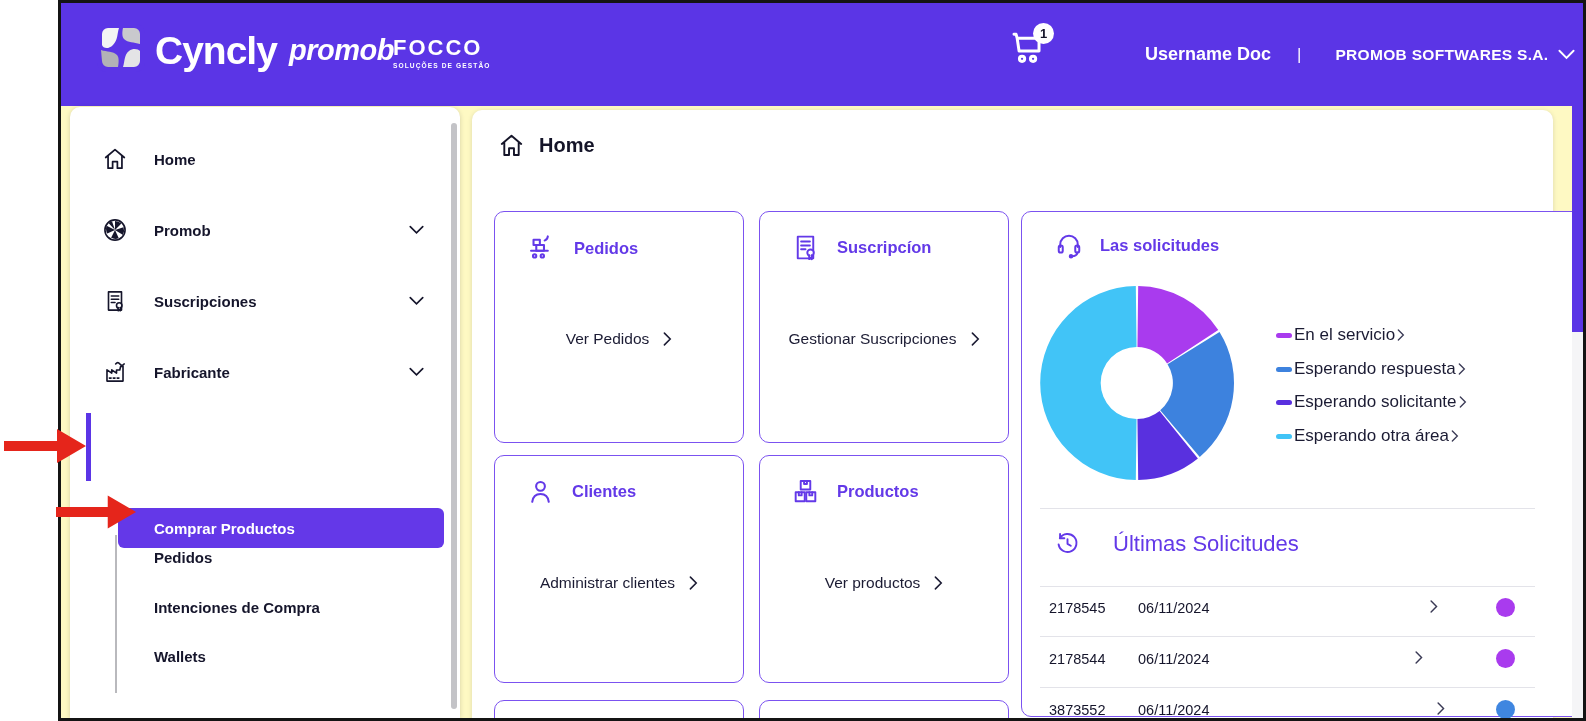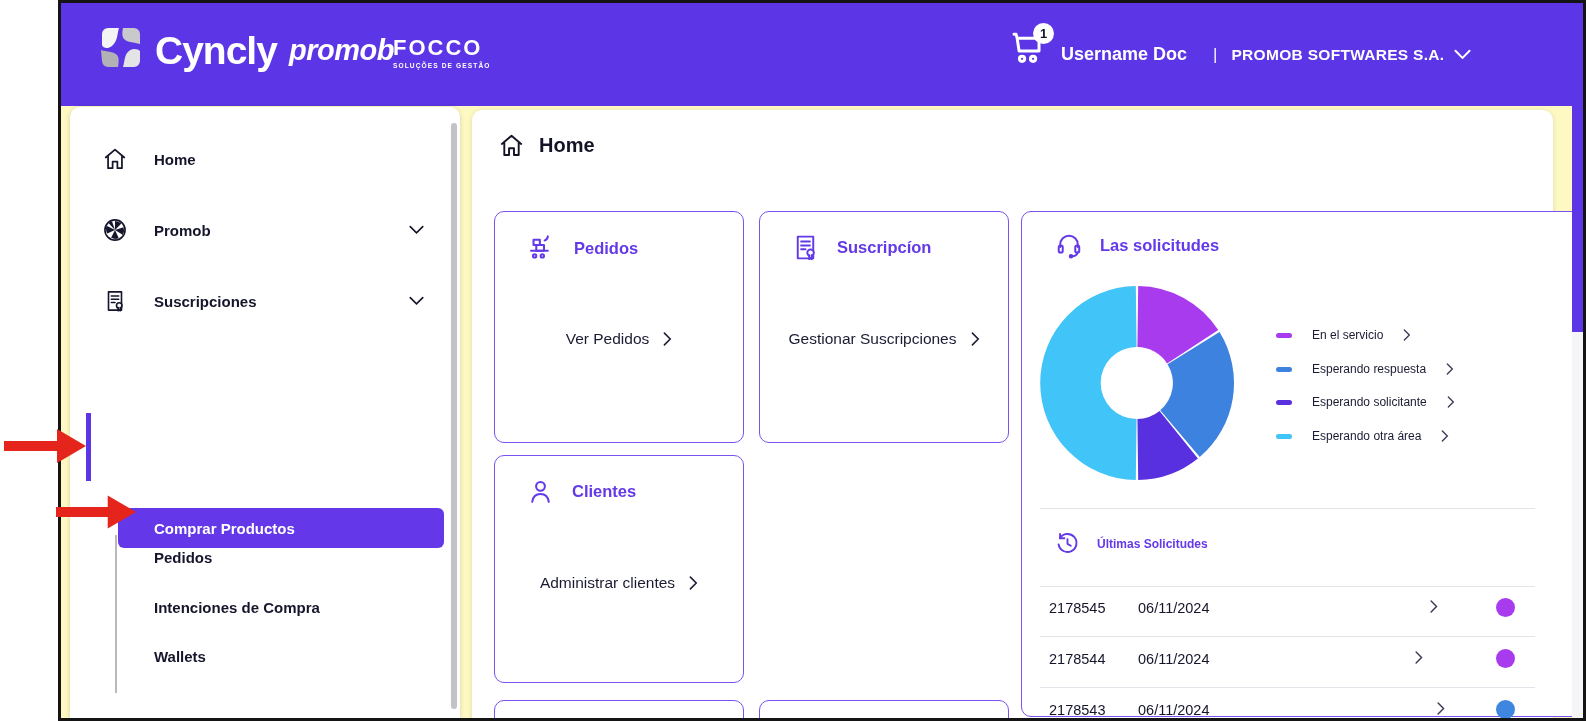--- a/index.html
+++ b/index.html
@@ -7,24 +7,24 @@
   .frame { position:absolute; left:58px; top:0; width:1528px; height:721px; border:3px solid #141414; background:#fef9c3; overflow:hidden; }
   .topbar { position:absolute; left:0; top:0; width:100%; height:103px; background:#5b35e6; }
   .logo-mark { position:absolute; left:36px; top:21px; width:48px; height:48px; }
   .brand-cyncly { position:absolute; left:94px; top:26px; color:#fff; font-size:39px; font-weight:600; letter-spacing:-1px; }
   .brand-promob { position:absolute; left:228px; top:31px; color:#fff; font-size:29px; font-weight:800; font-style:italic; letter-spacing:-.5px; }
   .brand-focco { position:absolute; left:332px; top:32px; color:#fff; }
   .brand-focco .f1 { font-size:22px; font-weight:800; letter-spacing:2px; }
   .brand-focco .f2 { font-size:6.6px; font-weight:700; letter-spacing:1.1px; margin-top:1px; }
   .cart-wrap { position:absolute; left:946px; top:24px; width:56px; height:50px; cursor:pointer; }
   .cart-badge { position:absolute; left:26px; top:-4px; width:21px; height:21px; background:#fff; border-radius:50%; color:#141428; font-size:13px; font-weight:700; display:flex; align-items:center; justify-content:center; }
-  .user-area { position:absolute; left:1000px; top:0; height:103px; display:flex; align-items:center; color:#fff; }
+  .user-area { position:absolute; left:1084px; top:0; height:103px; display:flex; align-items:center; color:#fff; }
   .user-name { font-size:18px; font-weight:700; }
   .user-sep { font-size:17px; font-weight:400; margin:0 14px 0 26px; opacity:.95; }
-  .user-company { font-size:15.5px; font-weight:700; letter-spacing:.3px; cursor:pointer; display:flex; align-items:center; gap:10px; }
+  .user-company { font-size:15.5px; font-weight:700; letter-spacing:.3px; cursor:pointer; display:flex; align-items:center; gap:10px;margin-left:20px; }
 
   .sidebar { position:absolute; left:9px; top:104px; width:390px; height:611px; background:#fff; border-radius:10px 10px 0 0; box-shadow:0 1px 5px rgba(20,20,40,.18); }
   .side-row { position:absolute; left:0; width:100%; height:32px; display:flex; align-items:center; cursor:pointer; color:#15152b; }
   .side-row .ic { position:absolute; left:32px; width:26px; height:26px; display:flex; }
   .side-row .lb { position:absolute; left:84px; font-size:15px; font-weight:700; }
   .side-row .chev { position:absolute; right:36px; display:flex; }
   .accent-bar { position:absolute; left:16px; top:306px; width:5px; height:68px; background:#5b35e6; }
   .sub-highlight { position:absolute; left:48px; top:380px; width:326px; height:40px; background:#6438e8; border-radius:6px; display:flex; align-items:center; cursor:pointer;margin-top:21px; }
   .sub-highlight .lb { margin-left:36px; color:#fff; font-size:15px; font-weight:700; }
   .sub-row { position:absolute; left:0; width:100%; height:32px; display:flex; align-items:center; cursor:pointer; color:#15152b; }
@@ -36,25 +36,25 @@
   .page-title { position:absolute; left:26px; top:22px; display:flex; align-items:center; gap:14px; color:#141428; }
   .page-title .tt { font-size:20px; font-weight:700; }
   .mini-card { position:absolute; background:#fff; border:1px solid #7b52f0; border-radius:10px; }
   .mini-card .head { position:absolute; left:30px; top:20px; display:flex; align-items:center; gap:16px; color:#6339e8; }
   .mini-card .head .tt { font-size:16.5px; font-weight:700; }
   .mini-card .link { position:absolute; left:0; top:118px; width:100%; display:flex; align-items:center; justify-content:center; gap:14px; color:#1b1b33; font-size:15.5px; cursor:pointer; }
 
   .panel { position:absolute; left:549px; top:101px; width:582px; height:506px; border:1px solid #7b52f0; border-radius:10px; background:#fff;padding-left:24px; }
   .panel-title { position:absolute; left:32px; top:18px; display:flex; align-items:center; gap:16px; color:#6339e8; }
   .panel-title .tt { font-size:16.5px; font-weight:700; }
-  .legend-item { position:absolute; left:254px; height:22px; display:flex; align-items:center; gap:20px; cursor:pointer; color:#1b1b33; font-size:12px; }
+  .legend-item { position:absolute; left:254px; height:22px; display:flex; align-items:center; gap:2px; cursor:pointer; color:#1b1b33; font-size:17px; }
   .legend-swatch { width:16px; height:5px; border-radius:3px; }
   .hline { position:absolute; left:18px; width:495px; height:1px; background:#e3e3e9; }
   .recent-title { position:absolute; left:32px; top:318px; display:flex; align-items:center; gap:16px; color:#6339e8; }
-  .recent-title .tt { font-size:12px; font-weight:700; }
+  .recent-title .tt { font-size:22px; font-weight:400;margin-left:16px; }
   .req-row { position:absolute; left:0; width:100%; height:44px; cursor:pointer; color:#15152b; font-size:14.5px; }
   .req-row .rid { position:absolute; left:27px; top:13px; }
   .req-row .rdate { position:absolute; left:116px; top:13px; }
   .req-row .rchev { position:absolute; top:13px; display:flex; }
   .req-row .rdot { position:absolute; left:474px; top:11px; width:19px; height:19px; border-radius:50%; }
 
   .right-scroll-track { position:absolute; left:1511px; top:103px; width:11px; height:615px; background:#f5f5f7; }
   .right-scroll-thumb { position:absolute; left:0; top:0; width:11px; height:226px; background:#5b35e6; cursor:pointer; }
 
   .annot { position:absolute; pointer-events:none; }
@@ -141,20 +141,35 @@
         </svg>
       </span>
       <span class="lb">Suscripciones</span>
       <span class="chev">
         <svg class="icon" width="15" height="10" viewBox="0 0 18 11" fill="none" stroke="#15152b" stroke-width="2" stroke-linecap="round">
             <path d="M1.5 1.5 9 9l7.5-7.5"></path>
           </svg>
       </span>
     </div>
 
+    <div class="side-row" style="top:249px">
+      <span class="ic">
+        <svg class="icon" width="26" height="26" viewBox="0 0 24 24" fill="none" stroke="#15152b" stroke-width="1.5" stroke-linecap="round" stroke-linejoin="round">
+          <path d="M12.6 4.6c1.3-1.6 2.6-1.6 3.9 0 1.3 1.6 2.6 1.6 3.9 0"></path>
+          <path d="M4.6 20.4V10l4.4 3v-3l4.4 3v-2.9h3l.8-3.3h2.2v13.6Z"></path>
+          <path d="M6.8 17.6h1.6M10.4 17.6h1.6M14 17.6h1.6"></path>
+        </svg>
+      </span>
+      <span class="lb">Fabricante</span>
+      <span class="chev">
+        <svg class="icon" width="15" height="10" viewBox="0 0 18 11" fill="none" stroke="#15152b" stroke-width="2" stroke-linecap="round">
+            <path d="M1.5 1.5 9 9l7.5-7.5"></path>
+          </svg>
+      </span>
+    </div>
 
     <div class="accent-bar"></div>
 
 
     <div class="sub-line"></div>
 
     <div class="sub-highlight">
       <span class="lb">Comprar Productos</span>
     </div>
     <div class="sub-row" style="top:434px">
@@ -225,20 +240,39 @@
         <span class="tt">Suscripcíon</span>
       </div>
       <div class="link">
         <span>Gestionar Suscripciones</span>
         <svg class="icon" width="9" height="14" viewBox="0 0 11 18" fill="none" stroke="#1b1b33" stroke-width="2" stroke-linecap="round">
             <path d="M1.5 1.5 9 9l-7.5 7.5"></path>
           </svg>
       </div>
     </div>
 
+    <div class="mini-card" style="left:287px;top:345px;width:250px;height:228px">
+      <div class="head">
+        <svg class="icon" width="31" height="31" viewBox="0 0 24 24" fill="none" stroke="#6339e8" stroke-width="1.5" stroke-linecap="round" stroke-linejoin="round">
+          <rect x="8.3" y="3.8" width="7.4" height="6.6"></rect>
+            <path d="M10.9 3.8v2.4h2.2V3.8"></path>
+          <rect x="4.4" y="12.6" width="7" height="7"></rect>
+            <path d="M6.8 12.6v2.4h2.2v-2.4"></path>
+          <rect x="12.6" y="12.6" width="7" height="7"></rect>
+            <path d="M15 12.6v2.4h2.2v-2.4"></path>
+        </svg>
+        <span class="tt">Productos</span>
+      </div>
+      <div class="link">
+        <span>Ver productos</span>
+        <svg class="icon" width="9" height="14" viewBox="0 0 11 18" fill="none" stroke="#1b1b33" stroke-width="2" stroke-linecap="round">
+            <path d="M1.5 1.5 9 9l-7.5 7.5"></path>
+          </svg>
+      </div>
+    </div>
 
     <div class="mini-card" style="left:22px;top:590px;width:250px;height:60px"></div>
     <div class="mini-card" style="left:287px;top:590px;width:250px;height:60px"></div>
 
     <div class="panel">
       <div class="panel-title">
         <svg class="icon" width="30" height="30" viewBox="0 0 24 24" fill="none" stroke="#6339e8" stroke-width="1.6" stroke-linecap="round" stroke-linejoin="round">
           <path d="M5 13.5v-2a7 7 0 0 1 14 0v2"></path>
           <rect x="3.8" y="12.4" width="3.2" height="5.6" rx="1.5"></rect>
           <rect x="17" y="12.4" width="3.2" height="5.6" rx="1.5"></rect>
@@ -315,21 +349,21 @@
         <span class="rchev" style="left:393px">
           <svg class="icon" width="8" height="13" viewBox="0 0 11 18" fill="none" stroke="#3a3a55" stroke-width="2" stroke-linecap="round">
               <path d="M1.5 1.5 9 9l-7.5 7.5"></path>
             </svg>
         </span>
         <span class="rdot" style="background: rgb(169, 59, 238);"></span>
       </div>
       <div class="hline" style="top:475px"></div>
 
       <div class="req-row" style="top:477px">
-        <span class="rid">2178543</span>
+        <span class="rid">3873552</span>
         <span class="rdate">06/11/2024</span>
         <span class="rchev" style="left:415px">
           <svg class="icon" width="8" height="13" viewBox="0 0 11 18" fill="none" stroke="#3a3a55" stroke-width="2" stroke-linecap="round">
               <path d="M1.5 1.5 9 9l-7.5 7.5"></path>
             </svg>
         </span>
         <span class="rdot" style="background: rgb(63, 134, 224);"></span>
       </div>
     </div>
   </div>

